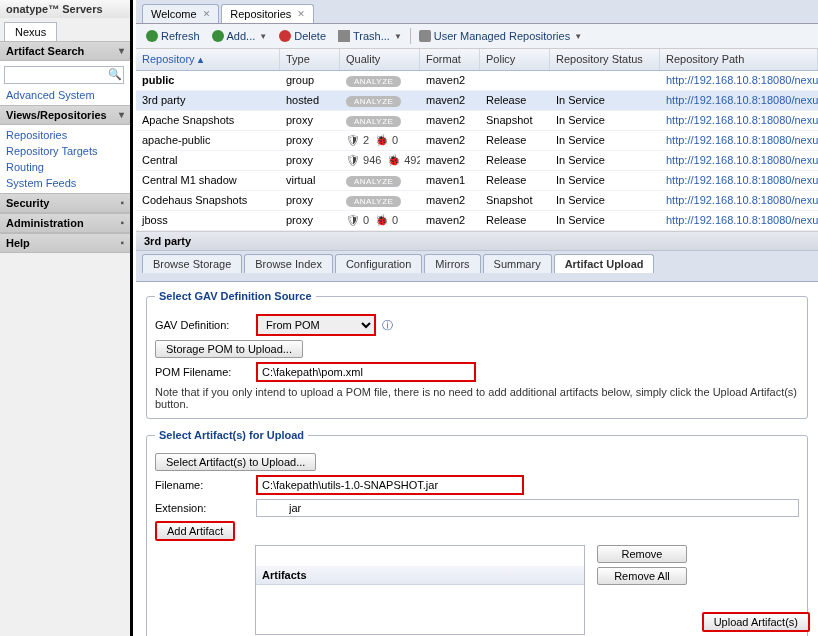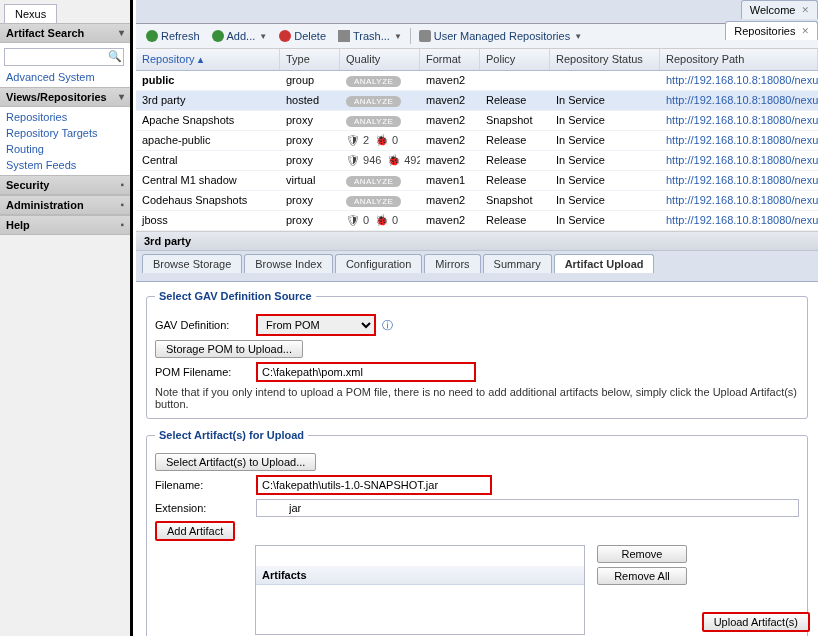--- a/index.html
+++ b/index.html
@@ -8,21 +8,21 @@
 .left-header { background: linear-gradient(#f8f8f8,#e4e4e4); padding: 3px 6px; font-weight: bold; color: #333; }
 .tab-nexus { background: #fff; border: 1px solid #b5b8c8; border-bottom: none; padding: 3px 10px; display: inline-block; margin: 4px 0 0 4px; }
 .panel-head { background: linear-gradient(#d8d8d8,#c8c8c8); padding: 3px 6px; font-weight: bold; display:flex; justify-content:space-between; cursor:pointer; border-top:1px solid #bbb; border-bottom:1px solid #bbb;}
 .panel-body { background:#fff; padding:2px 0; }
 .panel-body .srch { width: 120px; margin:3px 4px; border:1px solid #b5b8c8; padding:2px 18px 2px 4px; }
 .srch-wrap{position:relative;}
 .srch-wrap .mag{position:absolute;right:8px;top:5px;color:#888;}
 .link { color:#2a5db0; padding:2px 6px; display:block; cursor:pointer; }
 .chev{color:#555;font-size:10px;}
 .main { position:absolute; left:136px; top:0; right:0; height:636px; background:#fff; }
-.tabs { display:flex; background:#dbe2ed; border-bottom:1px solid #99a; height:24px; align-items:flex-end; padding-left:6px; gap:2px;flex-direction:column;}
+.tabs { display:flex; background:#dbe2ed; border-bottom:1px solid #99a; height:24px; align-items:flex-end; padding-left:6px; gap:2px;}
 .tab { background:#ebf0f7; border:1px solid #a0aec8; border-bottom:none; padding:3px 8px; border-radius:3px 3px 0 0; display:flex; align-items:center; gap:6px; cursor:pointer;}
 .tab.active{background:#fff;}
 .tab .x{color:#888;font-size:9px;}
 .toolbar{ display:flex; align-items:center; gap:4px; padding:4px 6px; background:#f0f3f8; border-bottom:1px solid #ccc;}
 .tbtn{display:flex;align-items:center;gap:3px; padding:2px 4px; cursor:pointer; color:#1a3e6f;}
 .tbtn .ic{width:12px;height:12px;display:inline-block;}
 .ic.refresh{background:#3a8f3a;border-radius:50%;}
 .ic.add{background:#3a8f3a;border-radius:50%;}
 .ic.del{background:#c33;border-radius:50%;}
 .ic.trash{background:#888;}
@@ -64,20 +64,21 @@
 .art-body{padding:4px;}
 .upload-row{display:flex;align-items:flex-start;}
 .side-btns{display:flex;flex-direction:column;gap:4px;}
 .bottom-bar{position:absolute;bottom:4px;right:8px;}
 .drop{font-size:8px;color:#555;margin-left:1px;}
 </style>
 </head>
 <body>
 
 <div class="left-panel">
+  <div class="left-header">onatype™ Servers</div>
   <div class="tab-nexus">Nexus</div>
 
   <div class="panel-head">
     <span>Artifact Search</span>
     <span class="chev">▾</span>
   </div>
   <div class="panel-body">
     <div class="srch-wrap">
       <input class="srch" placeholder="" style="">
       <span class="mag">🔍</span>
@@ -263,21 +264,21 @@
       <div class="note">Note that if you only intend to upload a POM file, there is no need to add additional artifacts below, simply click the Upload Artifact(s) button.</div>
     </fieldset>
 
     <fieldset class="fieldset">
       <legend class="legend">Select Artifact(s) for Upload</legend>
       <div class="frow">
           <button class="btn">Select Artifact(s) to Upload...</button>
         </div>
       <div class="frow">
         <span class="flabel">Filename:</span>
-        <input class="finput redbox" style="width: 236px;" value="C:\fakepath\utils-1.0-SNAPSHOT.jar">
+        <input class="finput redbox" style="width: 268px;" value="C:\fakepath\utils-1.0-SNAPSHOT.jar">
       </div>
       <div class="frow">
         <span class="flabel">Extension:</span>
         <input class="finput" style="flex: 1 1 0%; padding-left: 32px;" value="jar">
       </div>
       <div class="frow">
         <button class="btn redbox">Add Artifact</button>
       </div>
       <div class="upload-row" style="margin-left:100px;">
         <div class="artifacts-box">

